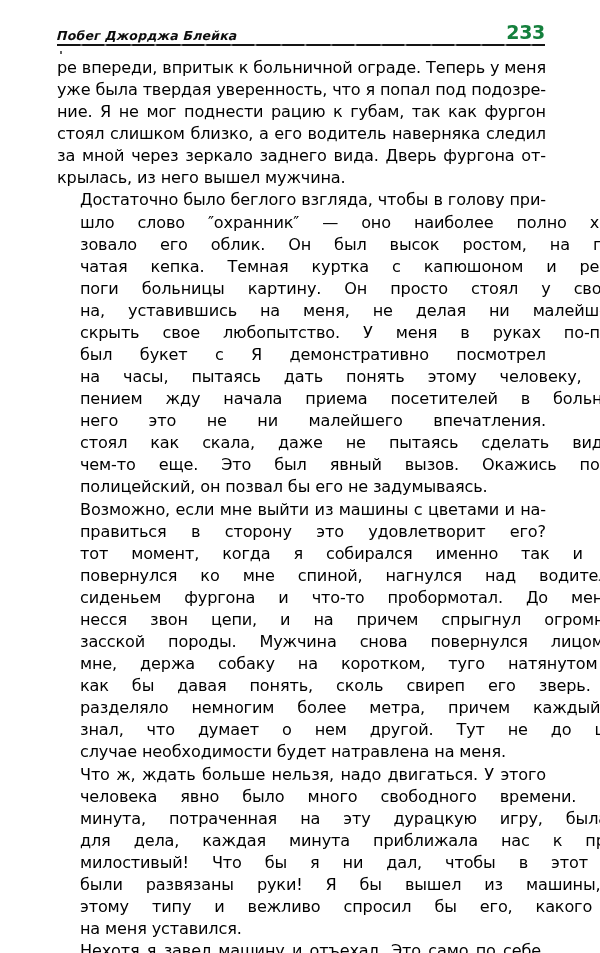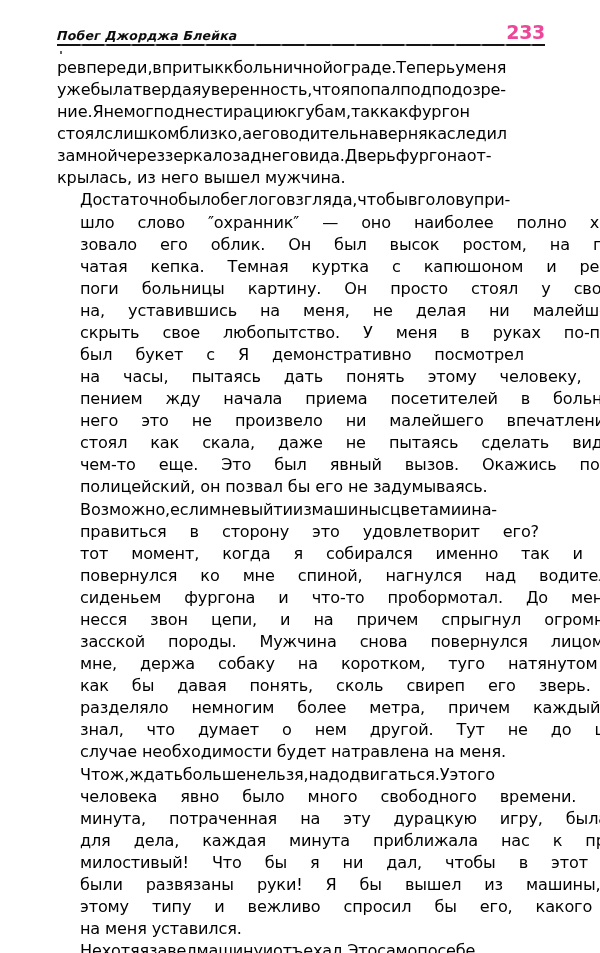--- a/index.html
+++ b/index.html
@@ -45,21 +45,21 @@
     color: #0d0d0d;
     white-space: nowrap;
     line-height: 1;
     transform: skewX(-3deg);
   }
 
   .page-number {
     font-family: "DejaVu Sans", sans-serif;
     font-weight: 700;
     font-size: 19px;
-    color: #ec4899;
+    color: #15803d;
     line-height: 1;
     letter-spacing: -0.3px;
   }
 
   .head-rule {
     position: absolute;
     left: 57px;
     right: 55px;
     top: 44px;
     height: 2px;
@@ -124,21 +124,21 @@
   }
 
   
   .para > .ln {
     display: block;
   }
 
   
   .ln.j {
     display: flex;
-    justify-content: flex-start;
+    justify-content: space-between;
     white-space: pre;
   }
 
   .ln.j > span {
     white-space: pre;
   }
 
   
   .ln.last {
     display: block;
@@ -176,21 +176,21 @@
         <span class="ln j indent"><span>Достаточно</span><span>было</span><span>беглого</span><span>взгляда,</span><span>чтобы</span><span>в</span><span>голову</span><span>при-</span></span>
         <span class="ln j"><span>шло</span><span>слово</span><span>″охранник″</span><span>—</span><span>оно</span><span>наиболее</span><span>полно</span><span>характери-</span></span>
         <span class="ln j"><span>зовало</span><span>его</span><span>облик.</span><span>Он</span><span>был</span><span>высок</span><span>ростом,</span><span>на</span><span>голове</span></span>
         <span class="ln j"><span>чатая</span><span>кепка.</span><span>Темная</span><span>куртка</span><span>с</span><span>капюшоном</span><span>и</span><span>резиновые</span></span>
         <span class="ln j"><span>поги</span><span>больницы</span><span>картину.</span><span>Он</span><span>просто</span><span>стоял</span><span>у</span><span>своего</span></span>
         <span class="ln j"><span>на,</span><span>уставившись</span><span>на</span><span>меня,</span><span>не</span><span>делая</span><span>ни</span><span>малейшей</span></span>
         <span class="ln j"><span>скрыть</span><span>свое</span><span>любопытство.</span><span>У</span><span>меня</span><span>в</span><span>руках</span><span>по-прежнему</span></span>
         <span class="ln j"><span>был</span><span>букет</span><span>с</span><span>Я</span><span>демонстративно</span><span>посмотрел</span></span>
         <span class="ln j"><span>на</span><span>часы,</span><span>пытаясь</span><span>дать</span><span>понять</span><span>этому</span><span>человеку,</span><span>что</span></span>
         <span class="ln j"><span>пением</span><span>жду</span><span>начала</span><span>приема</span><span>посетителей</span><span>в</span><span>больнице.</span></span>
-        <span class="ln j"><span>него</span><span>это</span><span>не</span><span>произвело</span><span>ни</span><span>малейшего</span><span>впечатления.</span></span>
+        <span class="ln j"><span>него</span><span>это</span><span>не</span><span>ни</span><span>малейшего</span><span>впечатления.</span></span>
         <span class="ln j"><span>стоял</span><span>как</span><span>скала,</span><span>даже</span><span>не</span><span>пытаясь</span><span>сделать</span><span>вид,</span></span>
         <span class="ln j"><span>чем-то</span><span>еще.</span><span>Это</span><span>был</span><span>явный</span><span>вызов.</span><span>Окажись</span><span>поблизости</span></span>
         <span class="ln last">полицейский, он позвал бы его не задумываясь.</span>
       </p>
       <p class="para">
         <span class="ln j indent"><span>Возможно,</span><span>если</span><span>мне</span><span>выйти</span><span>из</span><span>машины</span><span>с</span><span>цветами</span><span>и</span><span>на-</span></span>
         <span class="ln j"><span>правиться</span><span>в</span><span>сторону</span><span>это</span><span>удовлетворит</span><span>его?</span></span>
         <span class="ln j"><span>тот</span><span>момент,</span><span>когда</span><span>я</span><span>собирался</span><span>именно</span><span>так</span><span>и</span><span>поступить,</span></span>
         <span class="ln j"><span>повернулся</span><span>ко</span><span>мне</span><span>спиной,</span><span>нагнулся</span><span>над</span><span>водительским</span></span>
         <span class="ln j"><span>сиденьем</span><span>фургона</span><span>и</span><span>что-то</span><span>пробормотал.</span><span>До</span><span>меня</span></span>

